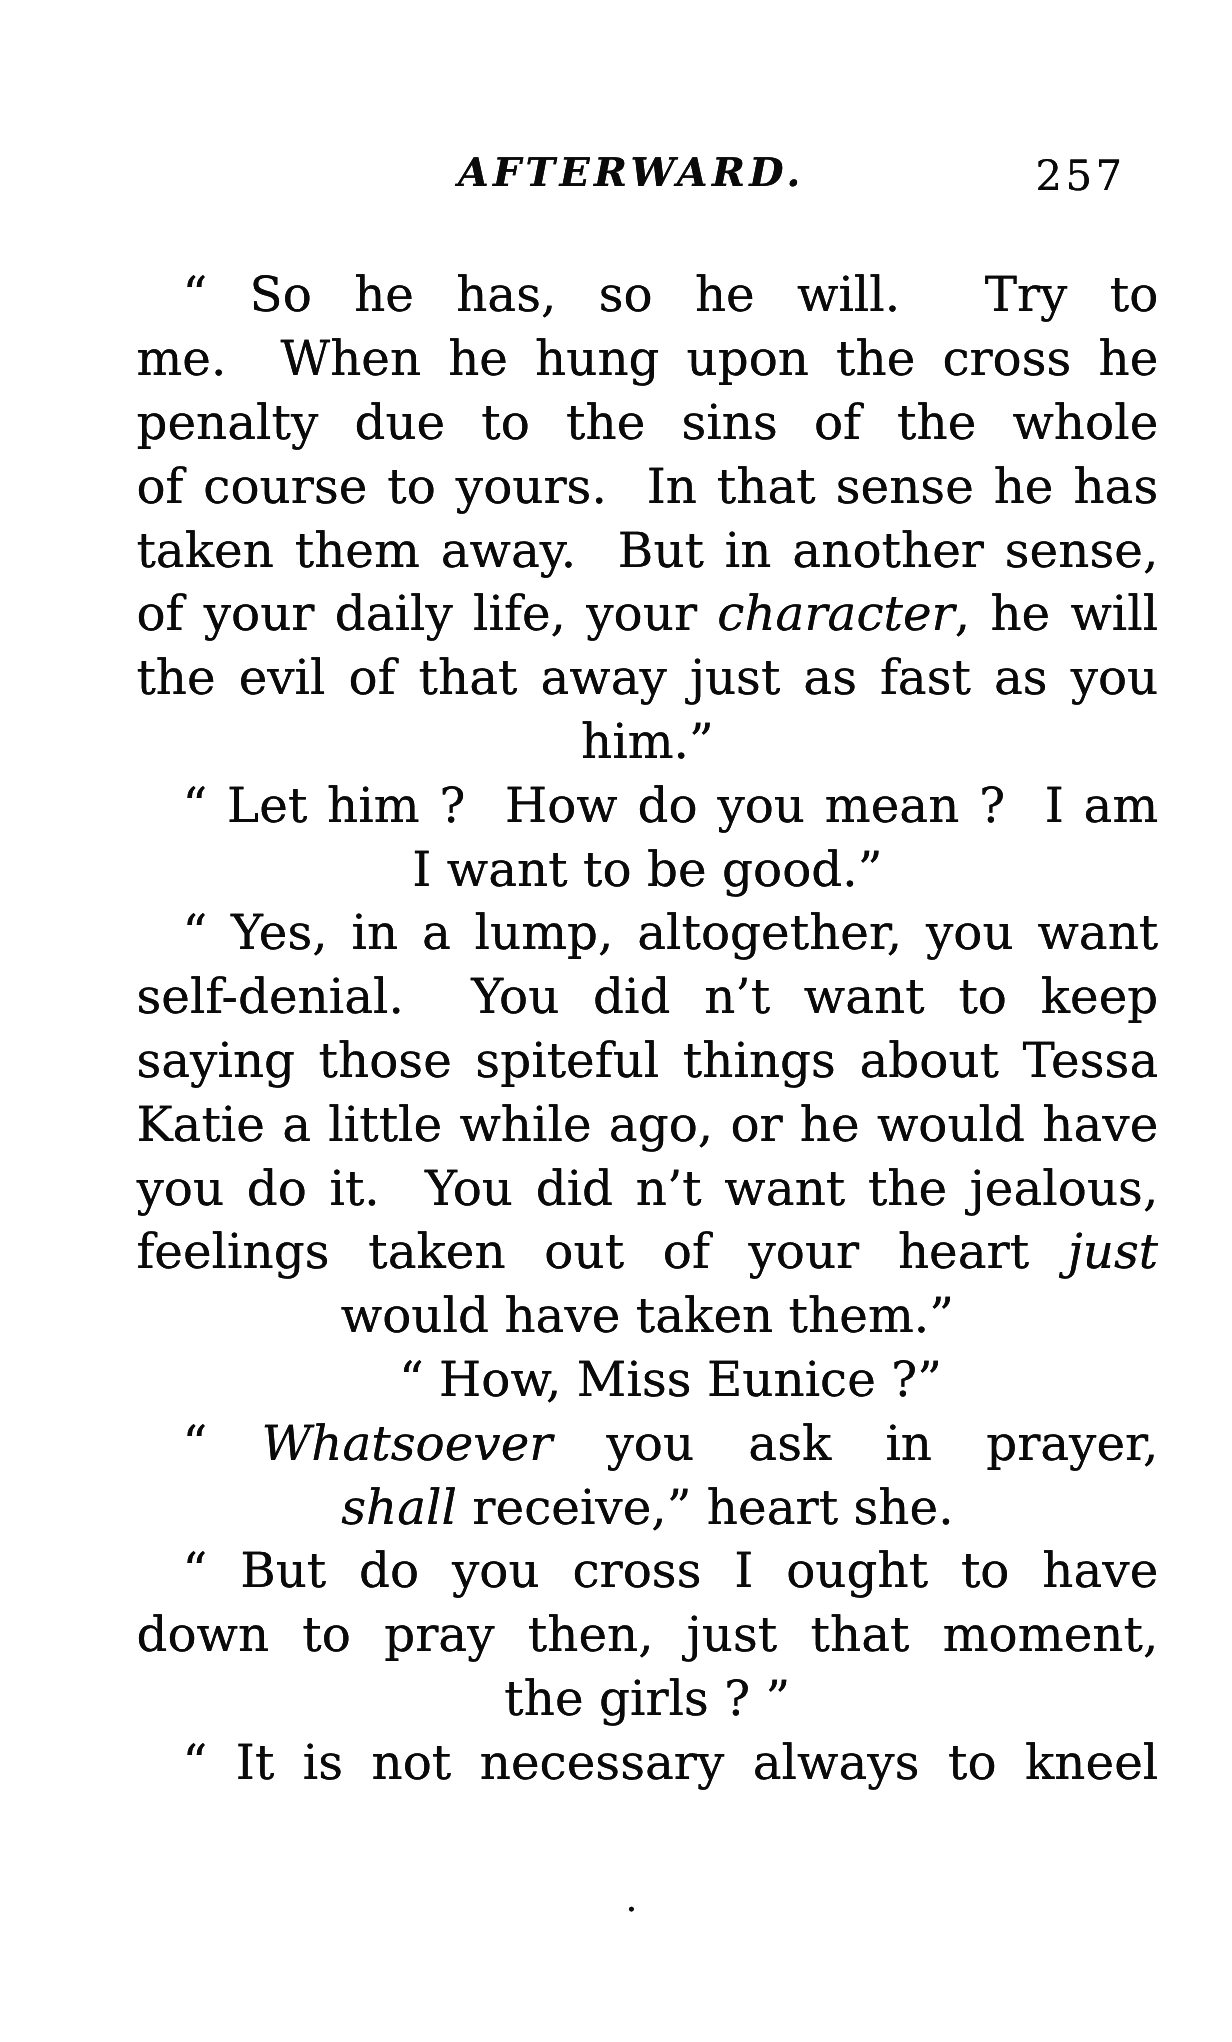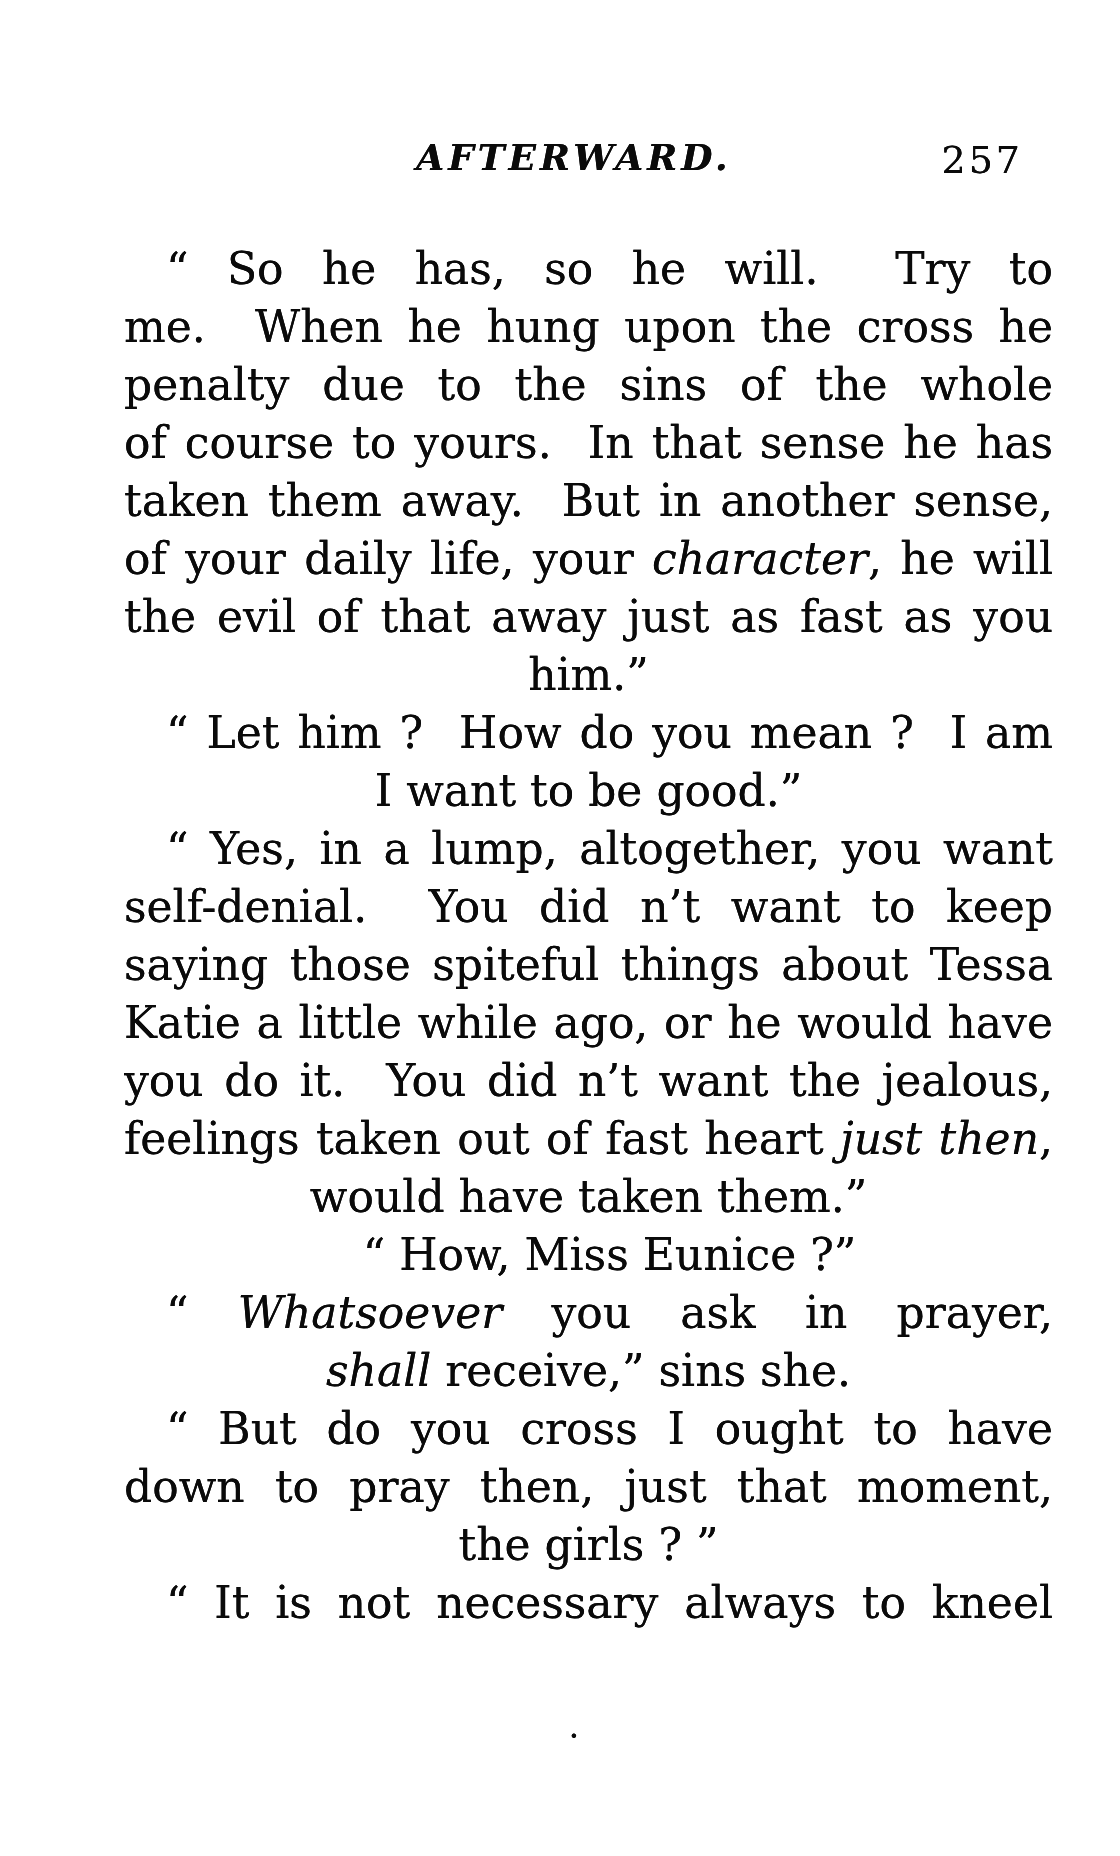--- a/index.html
+++ b/index.html
@@ -91,29 +91,29 @@
       <div class="paragraph">
         <div class="line j indent"><span>“ Let him ?&nbsp; How do you mean ?&nbsp; I am sure</span></div>
         <div class="line"><span>I want to be good.”</span></div>
       </div>
       <div class="paragraph">
         <div class="line j indent"><span>“ Yes, in a lump, altogether, you want to be</span></div>
         <div class="line j"><span>self-denial.&nbsp; You did n’t want to keep from</span></div>
         <div class="line j"><span>saying those spiteful things about Tessa and</span></div>
         <div class="line j"><span>Katie a little while ago, or he would have helped</span></div>
         <div class="line j"><span>you do it.&nbsp; You did n’t want the jealous, envious</span></div>
-        <div class="line j"><span>feelings taken out of fast heart </span><em>just then</em><span>, or he</span></div>
+        <div class="line j"><span>feelings taken out of your heart </span><em>just then</em><span>, or he</span></div>
         <div class="line"><span>would have taken them.”</span></div>
       </div>
       <div class="paragraph">
         <div class="line indent"><span>“ How, Miss Eunice ?”</span></div>
       </div>
       <div class="paragraph">
         <div class="line j indent"><span>“ </span><em>Whatsoever</em><span> you ask in prayer, believing, ye</span></div>
-        <div class="line"><em>shall</em><span> receive,” sins she.</span></div>
+        <div class="line"><em>shall</em><span> receive,” heart she.</span></div>
       </div>
       <div class="paragraph">
         <div class="line j indent"><span>“ But do you cross I ought to have kneeled</span></div>
         <div class="line j"><span>down to pray then, just that moment, before all</span></div>
         <div class="line"><span>the girls ? ”</span></div>
       </div>
       <div class="paragraph">
         <div class="line j indent"><span>“ It is not necessary always to kneel down</span></div>
       </div>
     </div>

